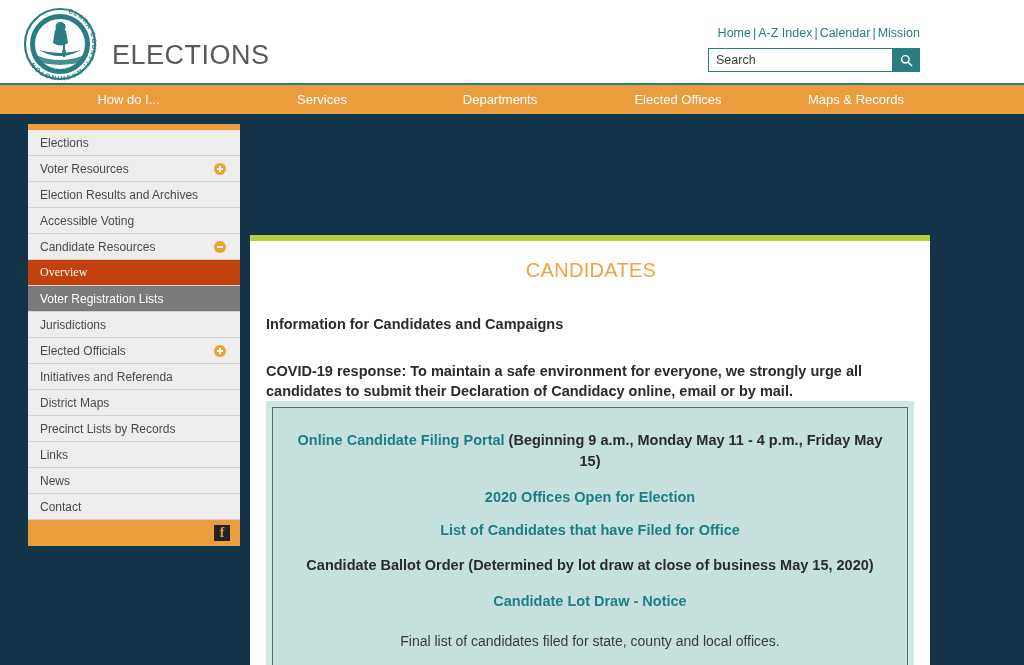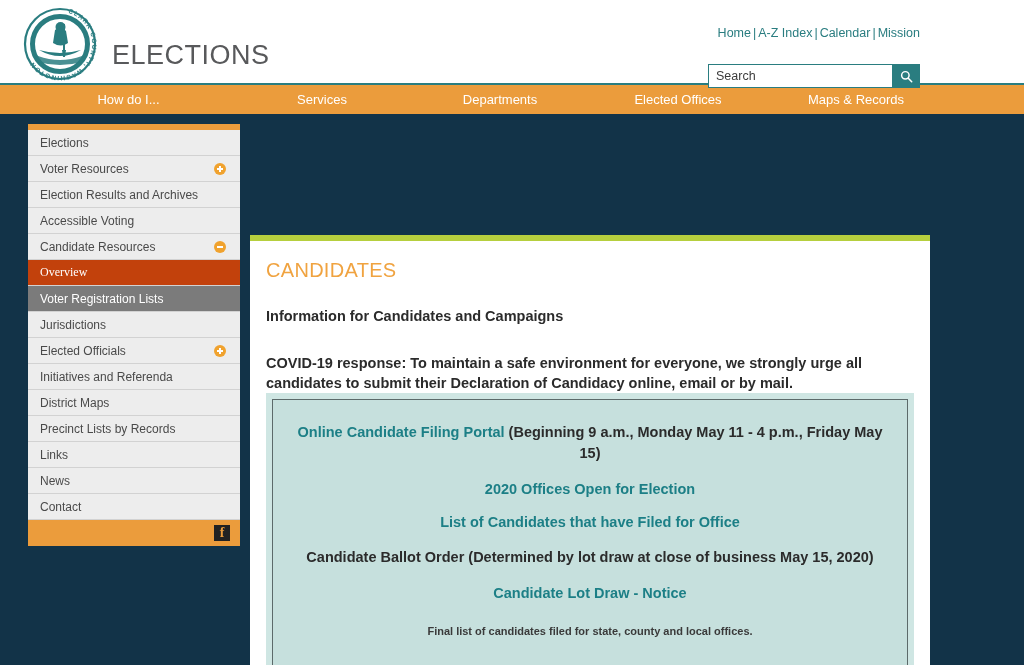--- a/index.html
+++ b/index.html
@@ -55,21 +55,21 @@
   }
   .util-links a {
     color: #2a7d80;
     text-decoration: none;
   }
   .util-sep { color: #2a7d80; padding: 0 2px; }
 
   .search-wrap {
     position: absolute;
     right: 104px;
-    top: 64px;
+    top: 48px;
     display: flex;
     width: 212px;
     height: 24px;
   }
   .search-input {
     flex: 1;
     border: 1px solid #2a7d80;
     border-right: none;
     height: 24px;
     padding: 0 7px;
@@ -206,21 +206,22 @@
     background: #b6cf3e;
   }
   .content-inner {
     padding: 18px 14px 0 16px;
   }
   .page-title {
     color: #f0a340;
     font-size: 20px;
     font-weight: 400;
     letter-spacing: 0.3px;
-    margin-bottom: 26px;
+    margin-bottom: 34px;
+    text-align: center;
   }
   .subhead {
     font-size: 14.5px;
     font-weight: bold;
     color: #2b2b2b;
     margin-bottom: 30px;
   }
   .covid {
     font-size: 14.5px;
     font-weight: bold;
@@ -254,23 +255,23 @@
   }
   .callout-center-link {
     display: block;
     font-size: 14.5px;
     font-weight: bold;
     color: #1c7f86;
     text-decoration: none;
     margin-bottom: 17px;
   }
   .callout-small {
-    font-size: 11px;
+    font-size: 14px;
     color: #3a3a3a;
-    font-weight: bold;
+    font-weight: normal;
     margin-bottom: 8px;
     line-height: 1.5;
   }
   .callout-note-gap { margin-top: 22px; }
 </style>
 </head>
 <body>
 
 <div class="header">
 

